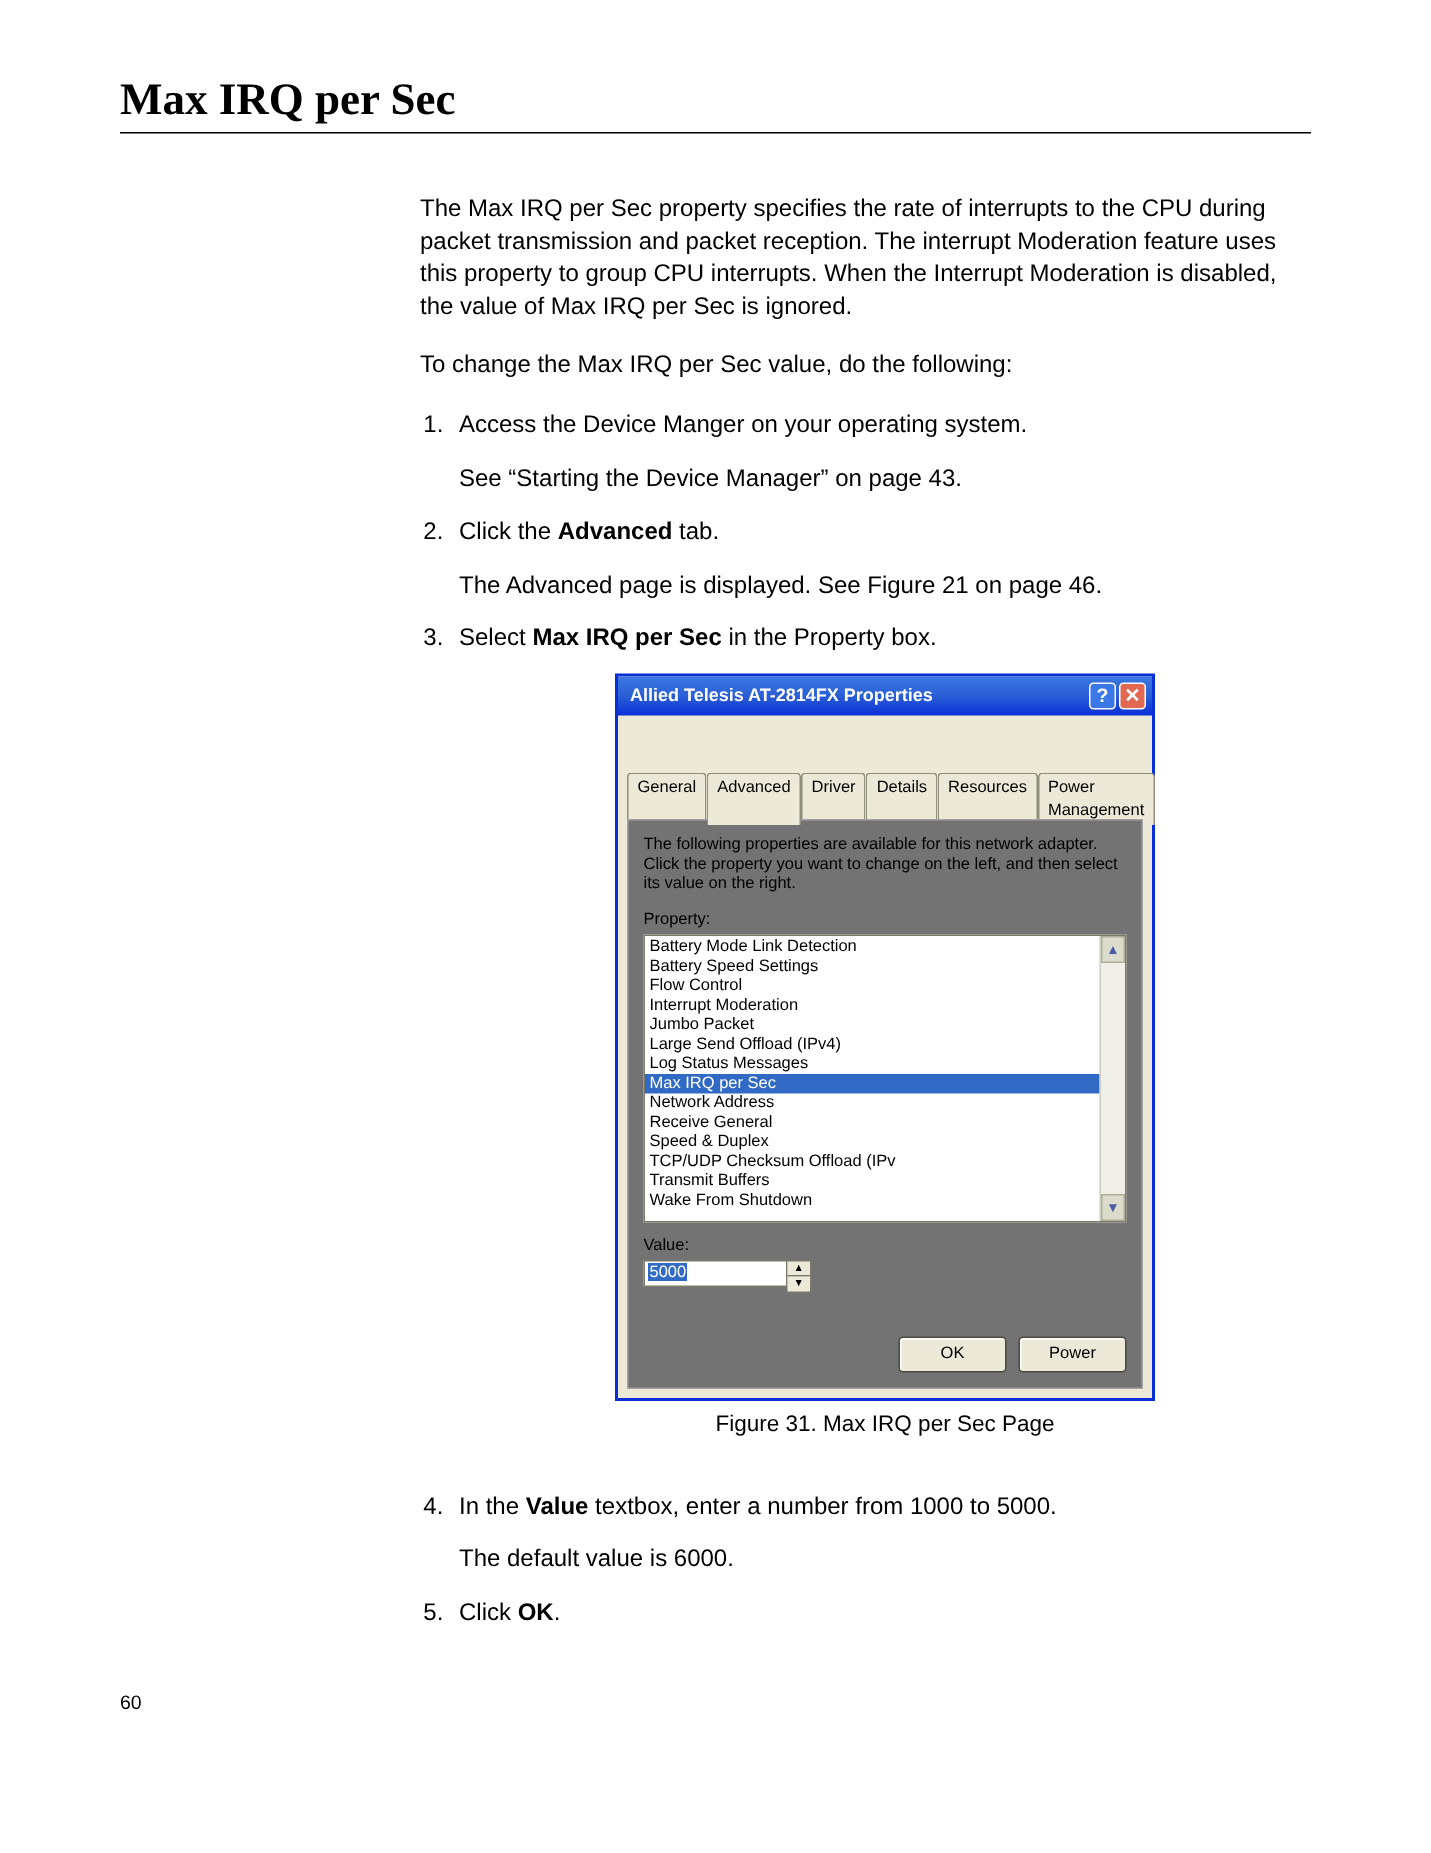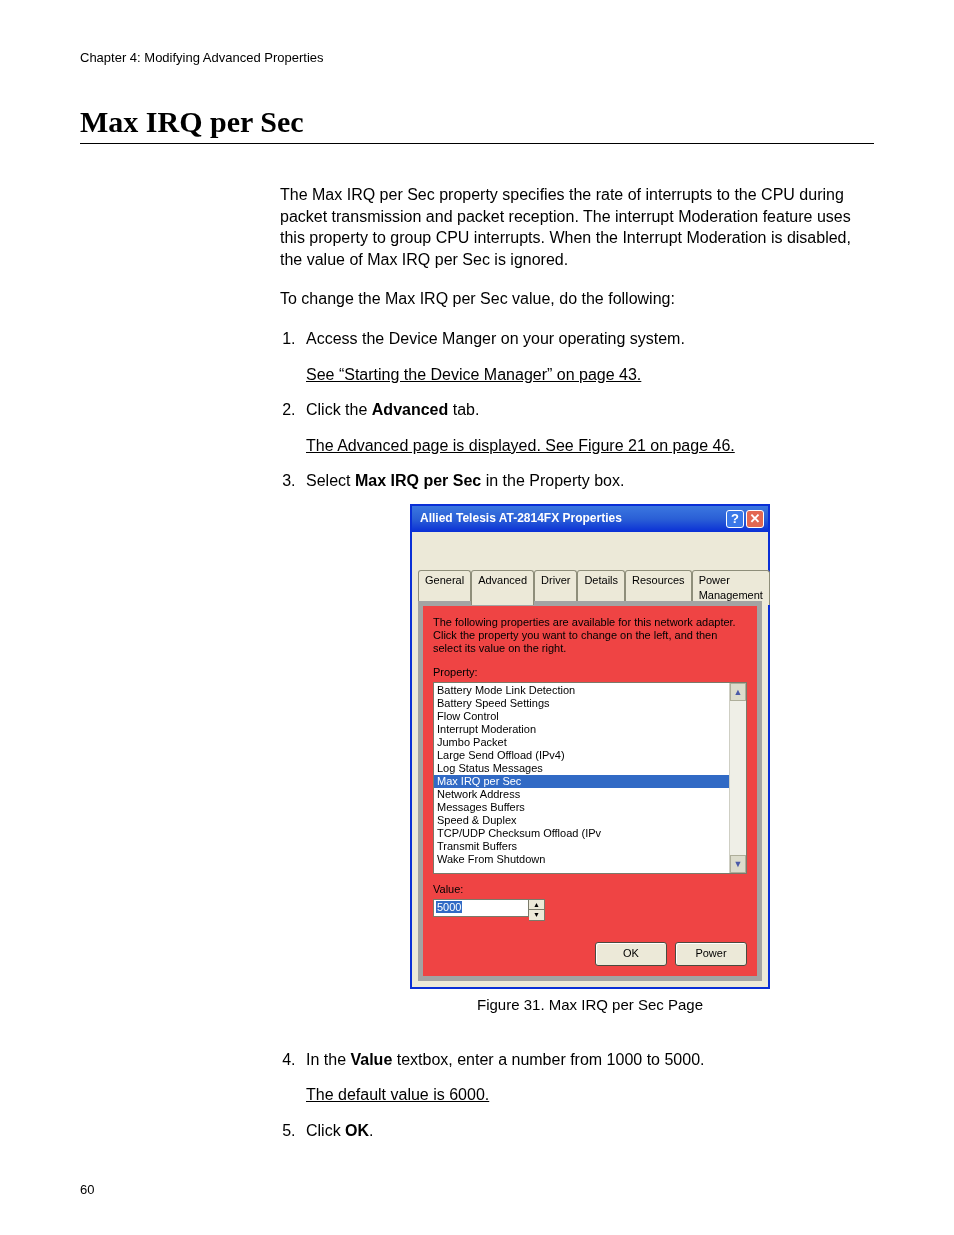--- a/index.html
+++ b/index.html
@@ -27,21 +27,21 @@
     margin-bottom: 40px;
   }
   .body-col {
     margin-left: 200px;
     font-size: 16px;
     line-height: 1.35;
   }
   .para { margin-bottom: 18px; }
   ol { padding-left: 20px; margin: 0; }
   ol > li { margin-bottom: 14px; padding-left: 6px; }
-  .sub { margin-top: 14px; text-decoration: underline; }
+  .sub { margin-top: 14px; }
   .caption { text-align: center; font-size: 15px; margin-top: 6px; margin-bottom: 34px; }
   .pagefoot { font-size: 13px; margin-top: 40px; }
 
   
   .dialog-wrap { width: 360px; margin: 12px auto 4px auto; }
   .dialog {
     border: 2px solid #0a2fd6;
     background: #ece9d8;
     font-family: Tahoma, Arial, sans-serif;
     font-size: 11px;
@@ -79,22 +79,22 @@
     padding: 2px 6px;
     font-size: 11px;
     position: relative;
     top: 4px;
     border-radius: 3px 3px 0 0;
     margin-top: 28px;
   }
   .tab.active { background: #ece9d8; z-index: 2; padding-bottom: 3px; }
   .tabbody {
     margin: 0 6px 6px 6px;
-    border: 5px solid #a3a3a3;
-    background: #ef4444;
+    border: 1px solid #a3a3a3;
+    background: #737373;
     padding: 10px 10px 25px 10px;
     min-height: 380px;
     position: relative;
     box-sizing: border-box;
   }
   .desc { font-size: 11px; margin-bottom: 10px; line-height: 1.2; }
   .cols { display: flex; gap: 8px; flex-direction: column; }
   .colL { flex: 0 0 170px; }
   .colR { flex: 1; }
   .lbl { font-size: 11px; margin-bottom: 2px; }
@@ -158,21 +158,20 @@
     font-size: 11px;
     display: flex; align-items: center; justify-content: center;
     border-radius: 3px;
     box-shadow: inset 1px 1px 0 #fff;
   }
 </style>
 </head>
 <body>
 
 <div class="page">
-  <div class="running-head">Chapter 4: Modifying Advanced Properties</div>
 
   <div class="title">Max IRQ per Sec</div>
 
   <div class="body-col">
     <div class="para">The Max IRQ per Sec property specifies the rate of interrupts to the CPU during packet transmission and packet reception. The interrupt Moderation feature uses this property to group CPU interrupts. When the Interrupt Moderation is disabled, the value of Max IRQ per Sec is ignored.</div>
     <div class="para">To change the Max IRQ per Sec value, do the following:</div>
 
     <ol>
       <li>
         <span>Access the Device Manger on your operating system.</span>
@@ -212,21 +211,21 @@
                     <div class="listinner">
                       <div class="listitem">Battery Mode Link Detection</div>
                       <div class="listitem">Battery Speed Settings</div>
                       <div class="listitem">Flow Control</div>
                       <div class="listitem">Interrupt Moderation</div>
                       <div class="listitem">Jumbo Packet</div>
                       <div class="listitem">Large Send Offload (IPv4)</div>
                       <div class="listitem">Log Status Messages</div>
                       <div class="listitem sel">Max IRQ per Sec</div>
                       <div class="listitem">Network Address</div>
-                      <div class="listitem">Messages Buffers</div>
+                      <div class="listitem">Receive General</div>
                       <div class="listitem">Speed &amp; Duplex</div>
                       <div class="listitem">TCP/UDP Checksum Offload (IPv</div>
                       <div class="listitem">Transmit Buffers</div>
                       <div class="listitem">Wake From Shutdown</div>
                     </div>
                     <div class="scrollbar">
                       <div class="sbtn">▲</div>
                       <div class="sbtn">▼</div>
                     </div>
                   </div>

